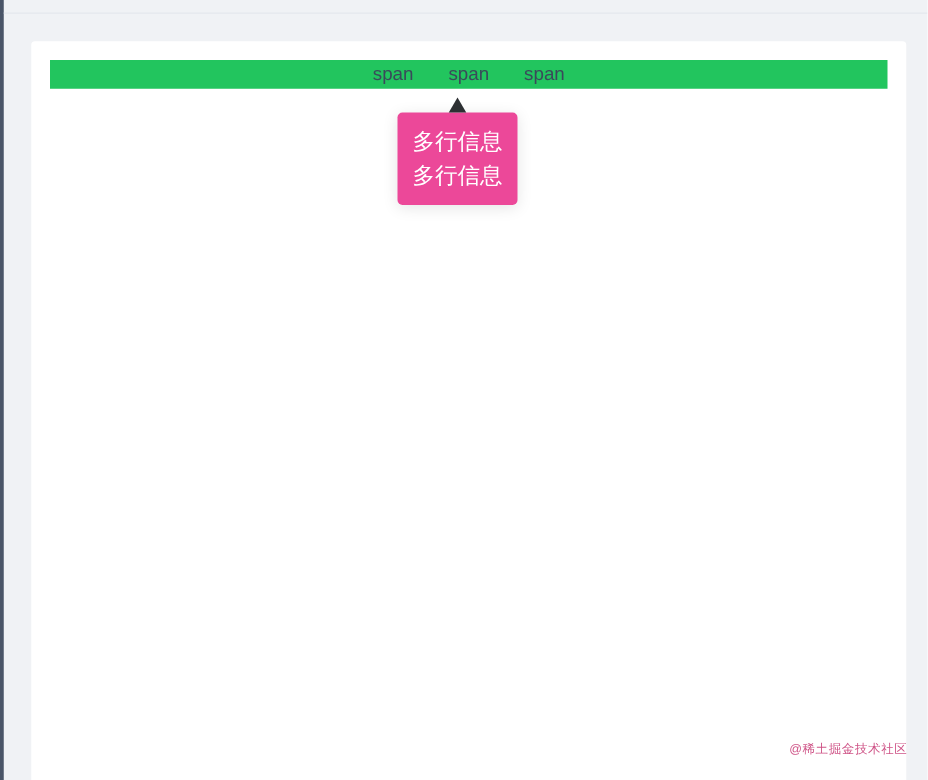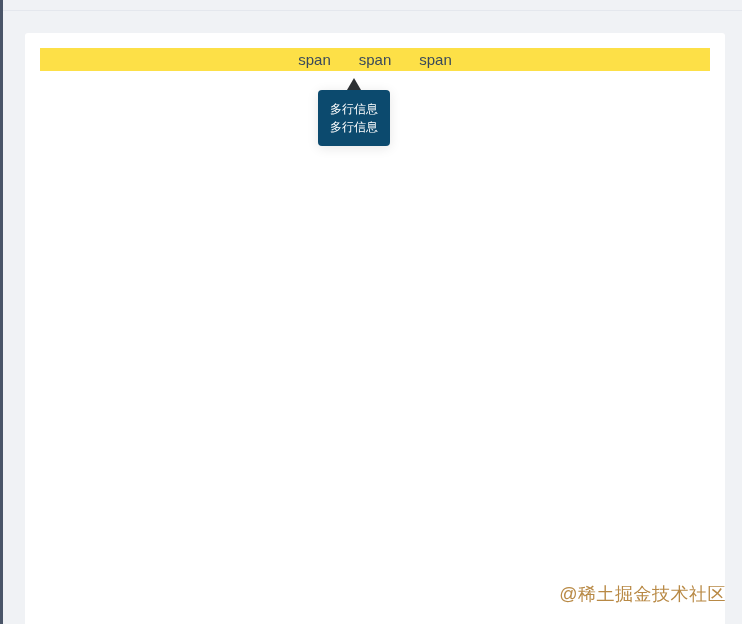--- a/index.html
+++ b/index.html
@@ -35,43 +35,43 @@
       position: absolute;
       left: 25px;
       top: 33px;
       right: 17px;
       bottom: -20px;
       background: #ffffff;
       border-radius: 3px;
       padding: 15px;
     }
     .green-row {
-      background: #fde047;
+      background: #22c55e;
       width: 100%;
       height: 23px;
       display: flex;
       justify-content: center;
       align-items: center;
       gap: 28px;
     }
     .span-item {
       color: #3a4a5a;
       font-size: 15px;
       font-weight: 400;
       cursor: pointer;
     }
     .tooltip {
       position: absolute;
       left: 318px;
       top: 90px;
-      background: #0c4a6e;
+      background: #ec4899;
       color: #ffffff;
       border-radius: 4px;
       padding: 10px 12px;
-      font-size: 12px;
+      font-size: 18px;
       line-height: 1.5;
       box-shadow: 0 2px 12px rgba(0,0,0,0.1);
       white-space: nowrap;
     }
     .tooltip-arrow {
       position: absolute;
       top: -12px;
       left: 50%;
       transform: translateX(-50%);
       width: 0;
@@ -80,22 +80,22 @@
       border-right: 7px solid transparent;
       border-bottom: 12px solid #2d3033;
     }
     .tooltip-line {
       display: block;
     }
     .watermark {
       position: absolute;
       right: 16px;
       bottom: 18px;
-      color: #a16207;
-      font-size: 18px;
+      color: #be185d;
+      font-size: 10px;
       letter-spacing: 0.5px;
       opacity: 0.75;
     }
   </style>
 </head>
 <body>
 
 <div class="left-border"></div>
 <div class="top-separator"></div>
 

